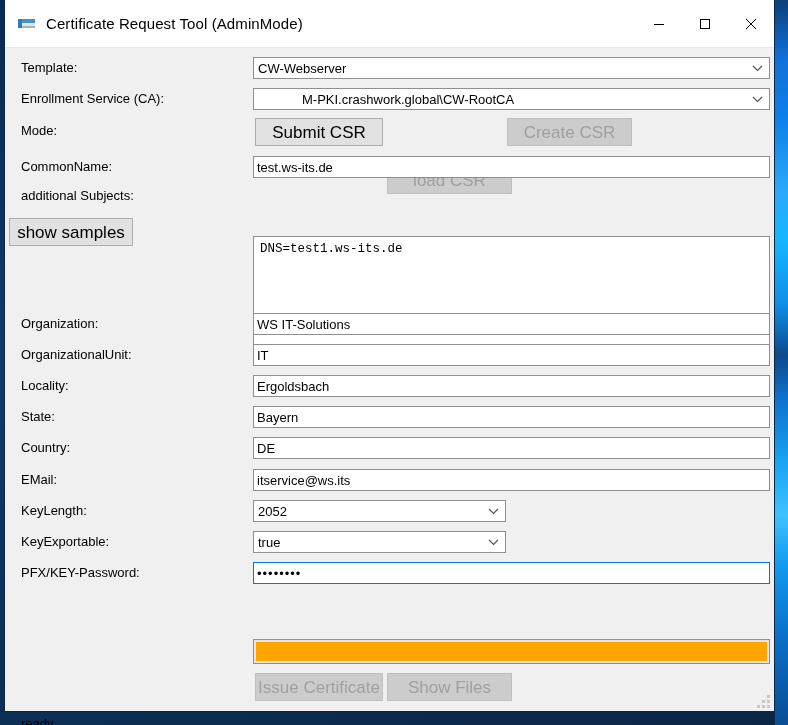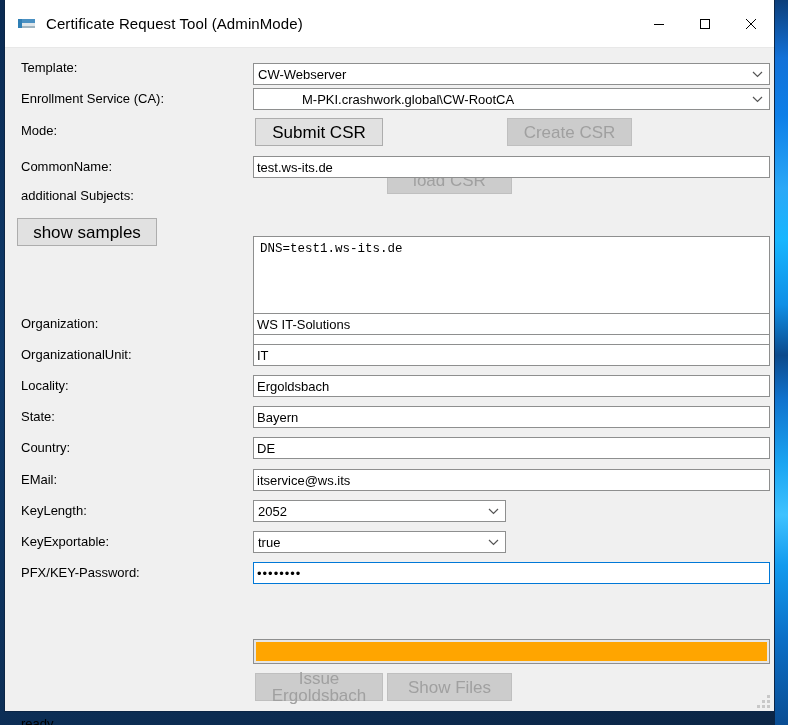--- a/index.html
+++ b/index.html
@@ -284,21 +284,21 @@
         <svg width="12" height="12" viewBox="0 0 12 12">
           <path d="M1 1 L11 11 M11 1 L1 11" stroke="#000" stroke-width="1" fill="none"></path>
         </svg>
       </button>
     </div>
   </div>
 
   <div id="client">
 
     <div class="field-label" style="top:12px;">Template:</div>
-    <div class="combo wide" style="top:15px;justify-content:space-between;">
+    <div class="combo wide" style="top:9px;justify-content:space-between;">
       <span class="combo-val">CW-Webserver</span>
       <span class="chev">
         <svg width="11" height="7" viewBox="0 0 11 7">
             <path d="M1 1 L5.5 5.5 L10 1" stroke="#555" stroke-width="1.2" fill="none"></path>
           </svg>
       </span>
     </div>
 
     <div class="field-label" style="top:43px;">Enrollment Service (CA):</div>
     <div class="combo wide" style="top:40px;padding-left:48px;">
@@ -314,21 +314,21 @@
     <button class="btn" style="left:250px; top:70px; width:128px; height:28px;">Submit CSR</button>
     <button class="btn disabled" style="left:382px; top:70px; width:125px; height:28px;margin-top:48px;">load CSR</button>
     <button class="btn disabled" style="left:502px; top:70px; width:125px; height:28px;">Create CSR</button>
 
     <div class="field-label" style="top:111px;">CommonName:</div>
     <input class="txt wide" style="top: 108px;" type="text" value="test.ws-its.de">
 
     <div class="field-label" style="top:140px;">additional Subjects:</div>
     <textarea id="subjects-area" style="">DNS=test1.ws-its.de</textarea>
 
-    <button class="btn" style="left:12px; top:170px; width:140px; height:28px;">show samples</button>
+    <button class="btn" style="left:4px; top:170px; width:124px; height:28px;">show samples</button>
 
     <div class="field-label" style="top:268px;">Organization:</div>
     <input class="txt wide" style="top: 265px;" type="text" value="WS IT-Solutions">
 
     <div class="field-label" style="top:299px;">OrganizationalUnit:</div>
     <input class="txt wide" style="top: 296px;" type="text" value="IT">
 
     <div class="field-label" style="top:330px;">Locality:</div>
     <input class="txt wide" style="top: 327px;" type="text" value="Ergoldsbach">
 
@@ -361,21 +361,21 @@
       </span>
     </div>
 
     <div class="field-label" style="top:517px;">PFX/KEY-Password:</div>
     <input class="txt wide" style="top: 514px; border: 1px solid rgb(0, 120, 215); letter-spacing: 1px;" type="text" value="••••••••">
 
     <div id="progress-track">
       <div id="progress-fill" style="width: 100%; background: rgb(255, 165, 0);"></div>
     </div>
 
-    <button class="btn disabled" style="left:250px; top:625px; width:128px; height:28px;">Issue Ergoldsbach</button>
+    <button class="btn disabled" style="left:250px; top:625px; width:128px; height:28px;">Issue Certificate</button>
     <button class="btn disabled" style="left:382px; top:625px; width:125px; height:28px;">Show Files</button>
 
     <div id="status-text">ready</div>
 
     <div id="resize-grip">
       <i style="left:10px; top:0px;"></i>
       <i style="left:10px; top:5px;"></i>
       <i style="left:5px;  top:5px;"></i>
       <i style="left:10px; top:10px;"></i>
       <i style="left:5px;  top:10px;"></i>

